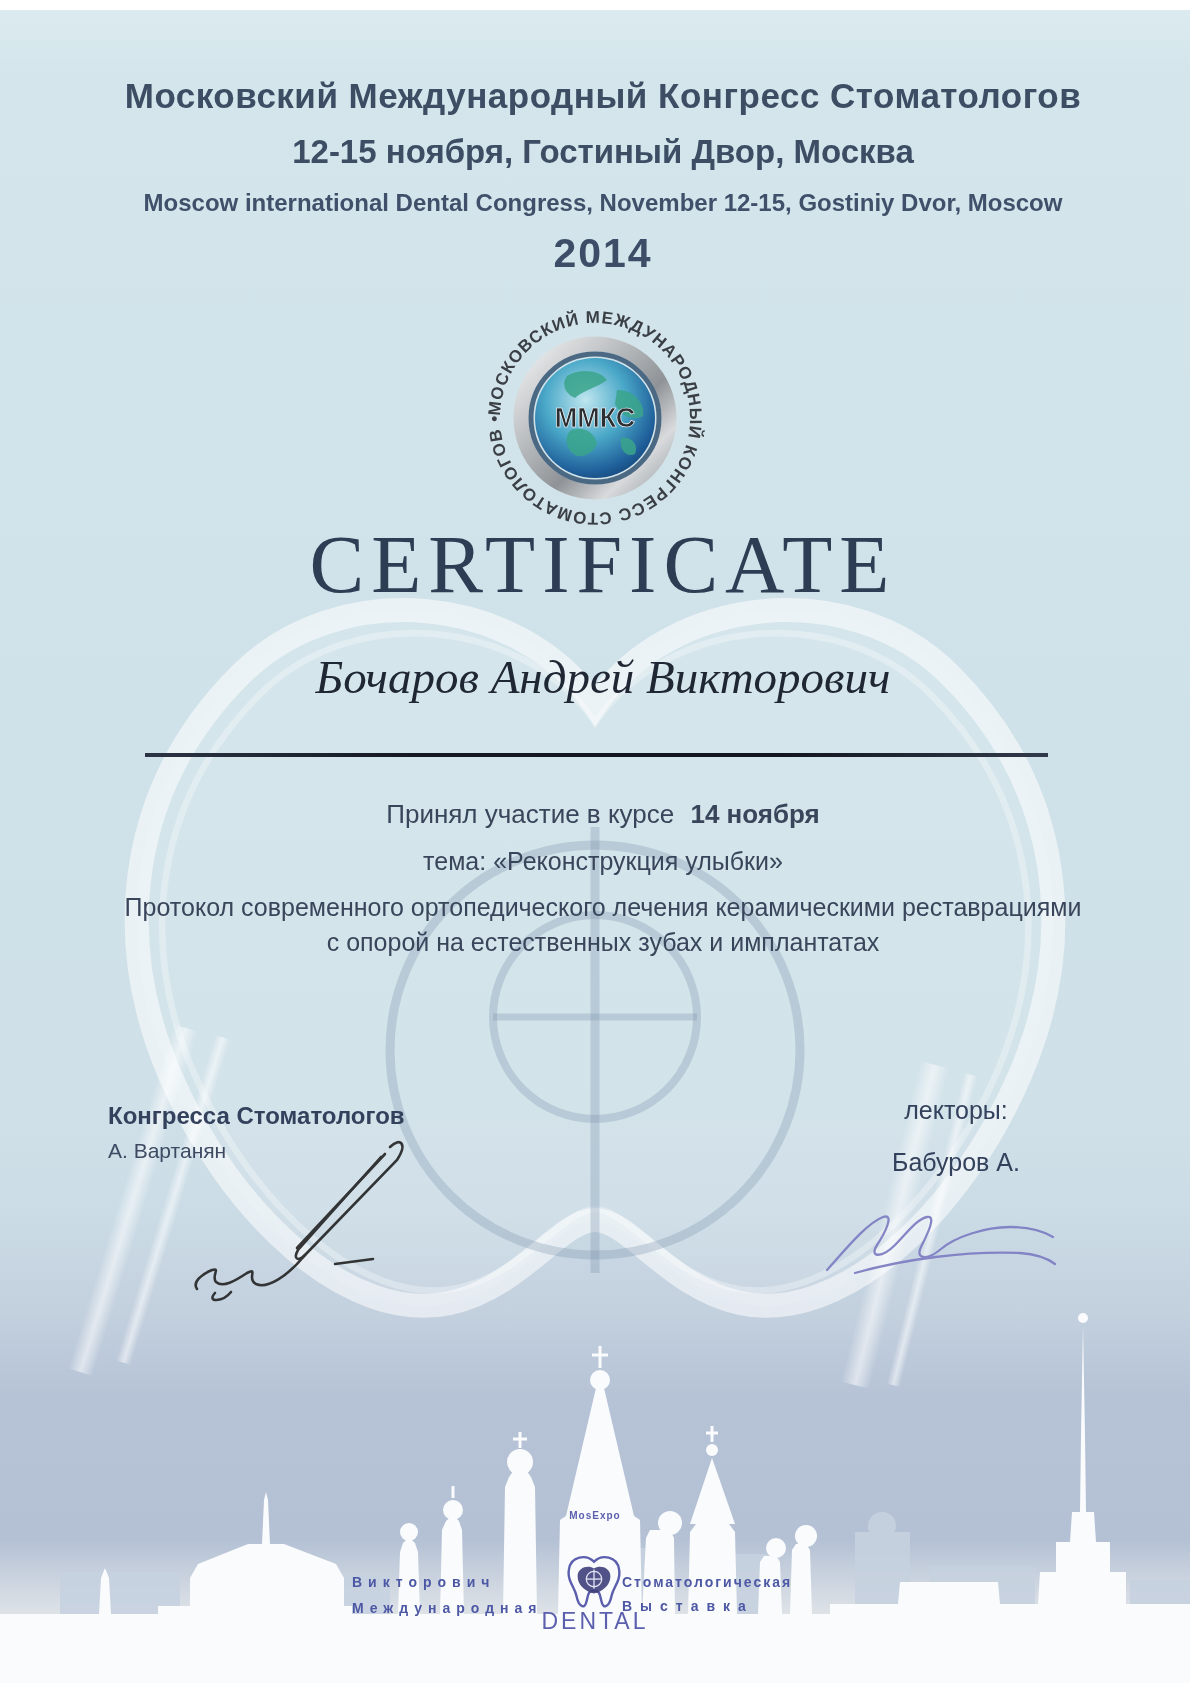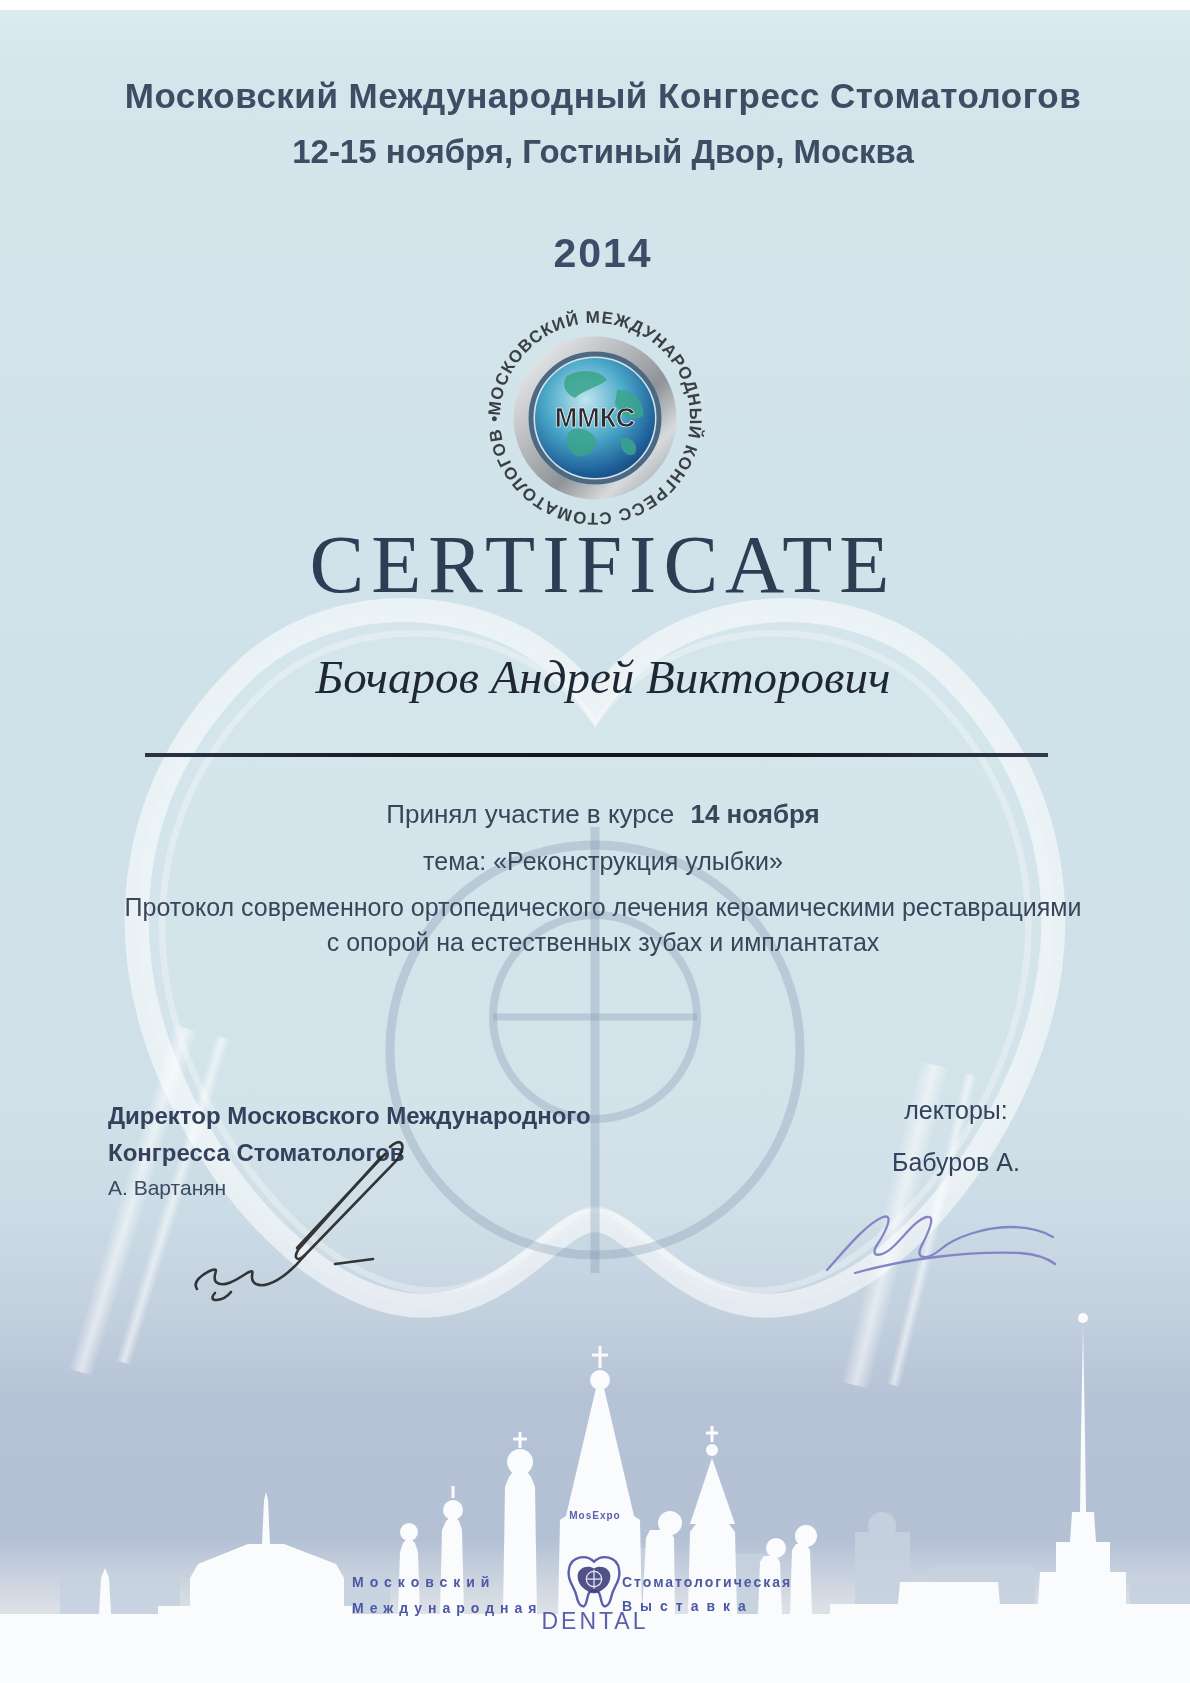--- a/index.html
+++ b/index.html
@@ -70,20 +70,21 @@
     </g>
   </svg>
 
   <div class="abs streak" style="left:120px;top:1020px;width:26px;height:360px;transform:rotate(17deg);"></div>
   <div class="abs streak" style="left:165px;top:1030px;width:16px;height:340px;transform:rotate(17deg);"></div>
   <div class="abs streak" style="left:880px;top:1060px;width:30px;height:330px;transform:rotate(14deg);"></div>
   <div class="abs streak" style="left:925px;top:1070px;width:14px;height:320px;transform:rotate(14deg);"></div>
 
   <div class="abs ctr hdr1">Московский Международный Конгресс Стоматологов</div>
   <div class="abs ctr hdr2">12-15 ноября, Гостиный Двор, Москва</div>
+  <div class="abs ctr hdr3">Moscow international Dental Congress, November 12-15, Gostiniy Dvor, Moscow</div>
   <div class="abs ctr year">2014</div>
 
   <svg class="abs" style="left:475px;top:298px;" width="240" height="240" viewBox="0 0 240 240">
     <defs>
       <linearGradient id="metal" x1="0" y1="0" x2="1" y2="1">
         <stop offset="0" stop-color="#f2f3f4"></stop>
           <stop offset="0.35" stop-color="#b9bcbf"></stop>
         <stop offset="0.6" stop-color="#8f9397"></stop>
           <stop offset="0.8" stop-color="#d8dadc"></stop>
         <stop offset="1" stop-color="#9aa0a6"></stop>
@@ -117,21 +118,20 @@
 
   <div class="abs ctr body-line b1">
     <span>Принял участие в курсе</span>
     <span class="bold" style="margin-left:9px;">14 ноября</span>
   </div>
   <div class="abs ctr body-line b2">тема: «Реконструкция улыбки»</div>
   <div class="abs ctr body-line b3">Протокол современного ортопедического лечения керамическими реставрациями</div>
   <div class="abs ctr body-line b4">с опорой на естественных зубах и имплантатах</div>
 
   <div class="abs dir-block">
-    <div class="dir-line">Директор  Московского Международного</div>
     <div class="dir-line">Конгресса Стоматологов</div>
     <div class="dir-name">А. Вартанян</div>
   </div>
 
   <svg class="abs" style="left:185px;top:1135px;" width="240" height="170" viewBox="0 0 240 170">
     <g fill="none" stroke="#262626" stroke-width="2.6" stroke-linecap="round" opacity="0.92">
       <path d="M205,12 C215,2 223,8 212,25 L120,120 C113,127 108,124 113,115 L196,22"></path>
       <path d="M200,19 L112,113"></path>
       <path d="M120,120 C102,142 82,154 71,149 C61,144 74,132 62,138 C50,146 38,153 31,147 C26,141 36,132 27,135 C17,139 7,147 12,154"></path>
       <path d="M150,129 L188,124"></path>
@@ -191,21 +191,21 @@
         <line x1="513" y1="159" x2="527" y2="159"></line>
       <line x1="600" y1="88" x2="600" y2="66"></line>
         <line x1="592" y1="75" x2="608" y2="75"></line>
       <line x1="712" y1="162" x2="712" y2="146"></line>
         <line x1="706" y1="153" x2="718" y2="153"></line>
       <line x1="453" y1="218" x2="453" y2="206"></line>
     </g>
   </svg>
 
   <div class="abs footer-left">
-    <div>Московский</div>
+    <div>Викторович</div>
     <div>Международная</div>
   </div>
 
   <svg class="abs" style="left:564px;top:1554px;" width="60" height="54" viewBox="0 0 60 56">
     <path d="M30,8 C22,0 6,2 4,16 C2,28 10,34 12,44 C14,54 20,58 22,50 C24,44 23,38 30,38
              C37,38 36,44 38,50 C40,58 46,54 48,44 C50,34 58,28 56,16 C54,2 38,0 30,8 Z" fill="none" stroke="#5b5fae" stroke-width="2.5"></path>
     <path d="M30,15 C24,11 13,14 13,23 C13,33 22,39 30,41 C38,39 47,33 47,23 C47,14 36,11 30,15 Z" fill="#3e3f7a" opacity="0.9"></path>
     <g stroke="#dfe2f2" fill="none" stroke-width="1.4">
       <circle cx="30" cy="26" r="8"></circle>
       <line x1="30" y1="16" x2="30" y2="36"></line>

